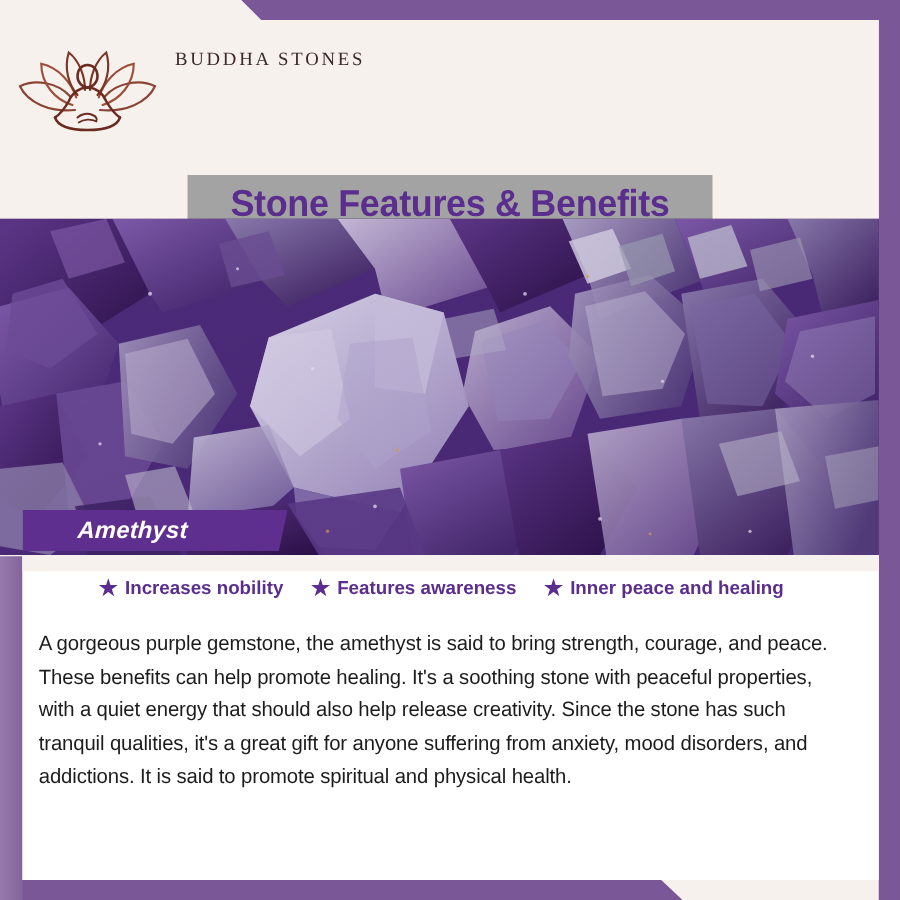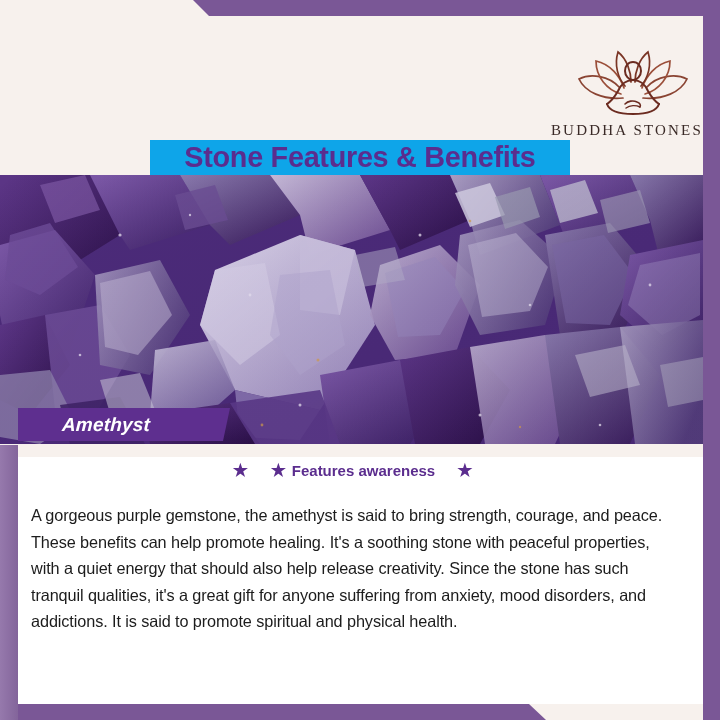--- a/index.html
+++ b/index.html
@@ -56,45 +56,46 @@
   
   .header {
     position: absolute;
     left: 0; top: 16px;
     width: 703px; height: 159px;
     background: #f7f1ed;
   }
 
   .logo-wrap {
     position: absolute;
-    left: 0; right: 0; top: 30px;
-    display: flex;
-    flex-direction: column;
-    align-items: flex-end;
+    left: 0; right: 0; top: 20px;
+    display: flex;
+    flex-direction: row;
+    align-items: flex-start;
   }
   .logo-mark {
     width: 140px;
     height: 72px;
     display: block;
   }
   .logo-word {
     margin-top: 4px;
     font-family: "Liberation Serif", serif;
     font-size: 15px;
     letter-spacing: 2.2px;
     color: #3a2a27;
     font-weight: 400;
   }
 
   .title-panel {
     position: absolute;
     left: 150px; top: 124px;
     width: 420px; height: 47px;
-    background: #0ea5e9;
-    display: flex;
+    background: #a3a3a3;
+    display: flex;
+    align-items: center;
     justify-content: center;
   }
   .title-text {
     font-size: 30px;
     font-weight: 700;
     color: #5b2d8e;
     letter-spacing: -0.3px;
     font-family: "Liberation Sans", sans-serif;
     transform: scaleX(0.96);
   }
@@ -347,26 +348,28 @@
   <div class="stone-label">
     <span class="stone-label-text">Amethyst</span>
   </div>
 
   <div class="body-card">
     <div class="body-card-topstrip"></div>
 
     <div class="benefits">
       <div class="benefit">
         <span class="star-icon">★</span>
+        <span>Increases nobility</span>
       </div>
       <div class="benefit">
         <span class="star-icon">★</span>
         <span>Features awareness</span>
       </div>
       <div class="benefit">
         <span class="star-icon">★</span>
+        <span>Inner peace and healing</span>
       </div>
     </div>
 
     <div class="paragraph">A gorgeous purple gemstone, the amethyst is said to bring strength, courage, and peace. These benefits can help promote healing. It's a soothing stone with peaceful properties, with a quiet energy that should also help release creativity. Since the stone has such tranquil qualities, it's a great gift for anyone suffering from anxiety, mood disorders, and addictions. It is said to promote spiritual and physical health.</div>
   </div>
 
 </div>
 
 </body></html>

